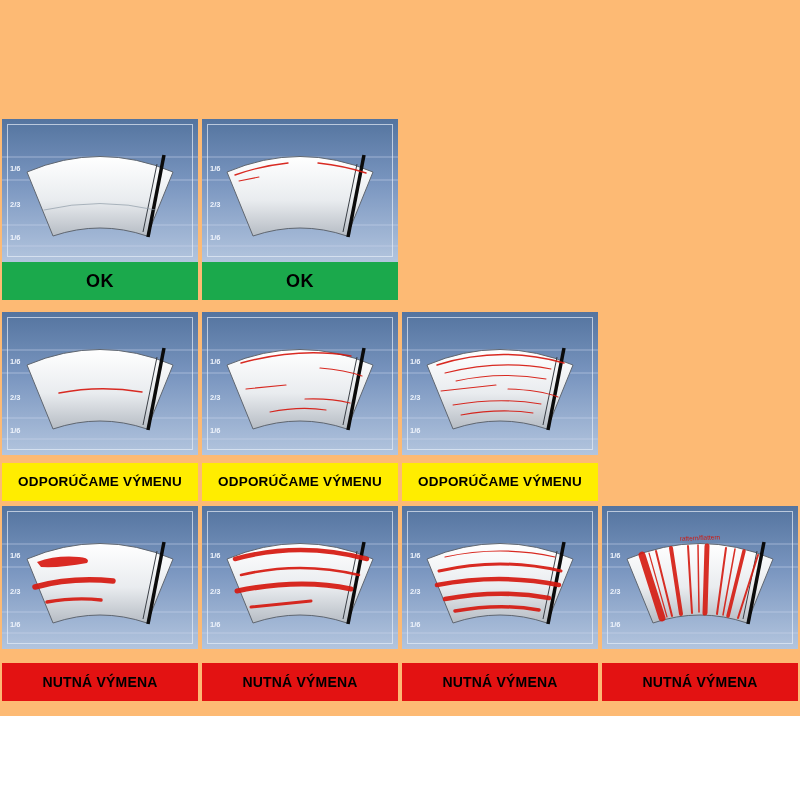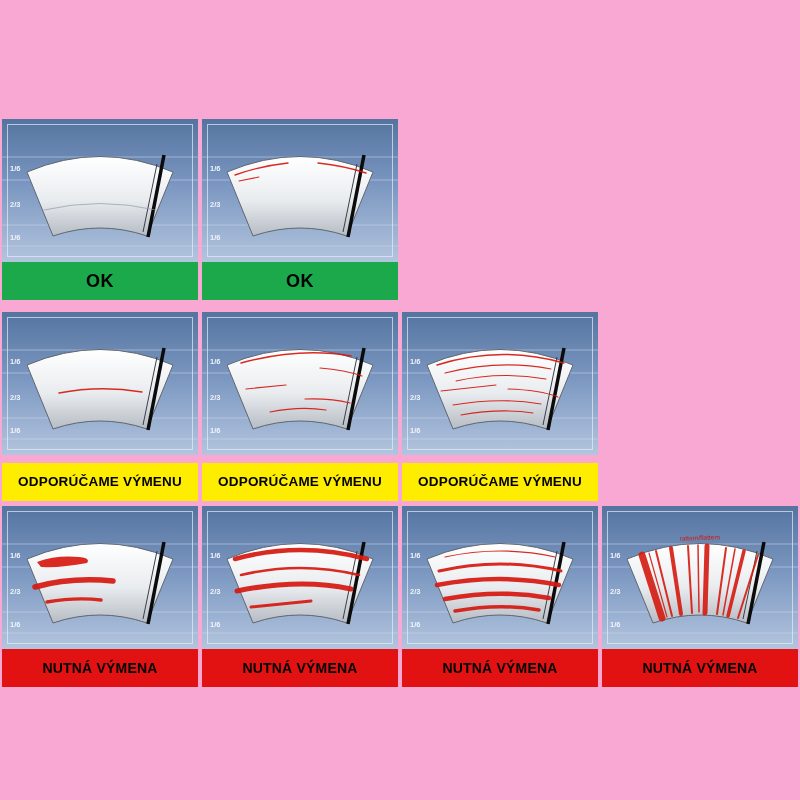--- a/index.html
+++ b/index.html
@@ -1,33 +1,33 @@
 <!DOCTYPE html>
 <html><head>
 <meta charset="utf-8">
 <style>
   * { margin: 0; padding: 0; box-sizing: border-box; }
   html, body { width: 800px; height: 800px; background: #ffffff; font-family: "Liberation Sans", sans-serif; }
-  .chart { position: relative; width: 800px; height: 800px; padding: 119px 0 0 2px; background: #f9a8d4; }
+  .chart { position: relative; width: 800px; height: 716px; padding: 119px 0 0 2px; background: #fdba74; }
   .row { display: flex; gap: 4px; }
   .row-1 { margin-bottom: 12px; }
   .row-2 { margin-bottom: 5px; }
   .panel { width: 196px; }
   .diagram {
     position: relative; width: 196px; height: 143px;
     background: linear-gradient(180deg, #54749f 0%, #7a96c0 45%, #b3c5de 100%);
   }
   .diagram svg { display: block; width: 100%; height: 100%; }
   .status {
     height: 38px; display: flex; align-items: center; justify-content: center;
     font-weight: bold; color: #000; text-align: center; line-height: 1;
   }
   .status-ok { background: #1ba94c; font-size: 18px; letter-spacing: 0.5px; }
   .status-warning { background: #ffed00; font-size: 13.5px; letter-spacing: 0.2px; margin-top: 8px; }
-  .status-critical { background: #e31212; font-size: 14px; letter-spacing: 0.2px; }
+  .status-critical { background: #e31212; font-size: 14px; letter-spacing: 0.2px; margin-top: 14px; }
 </style>
 </head>
 <body>
 
 <div class="chart">
 
   <div class="row row-1">
 
     <div class="panel">
       <div class="diagram">

